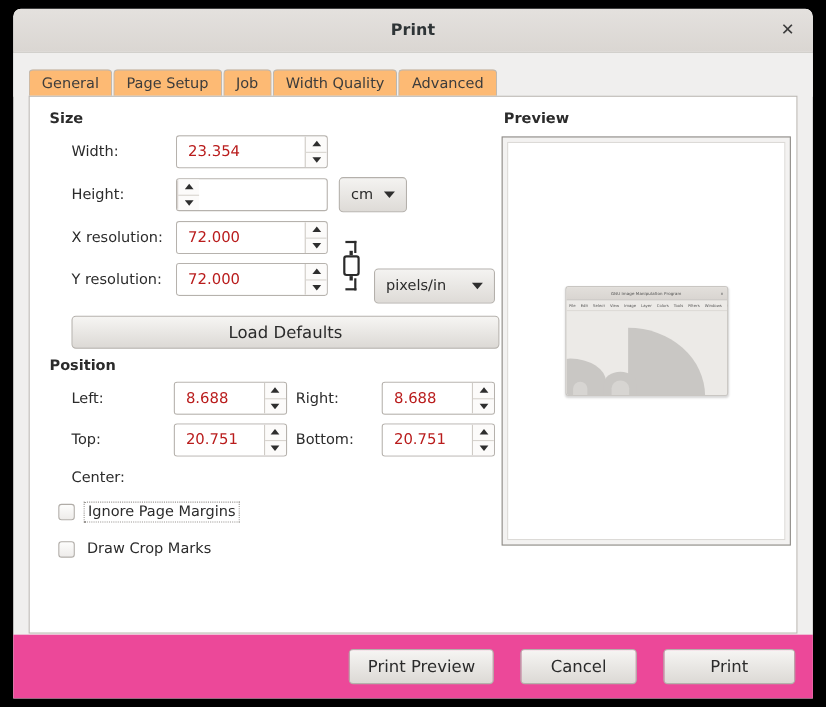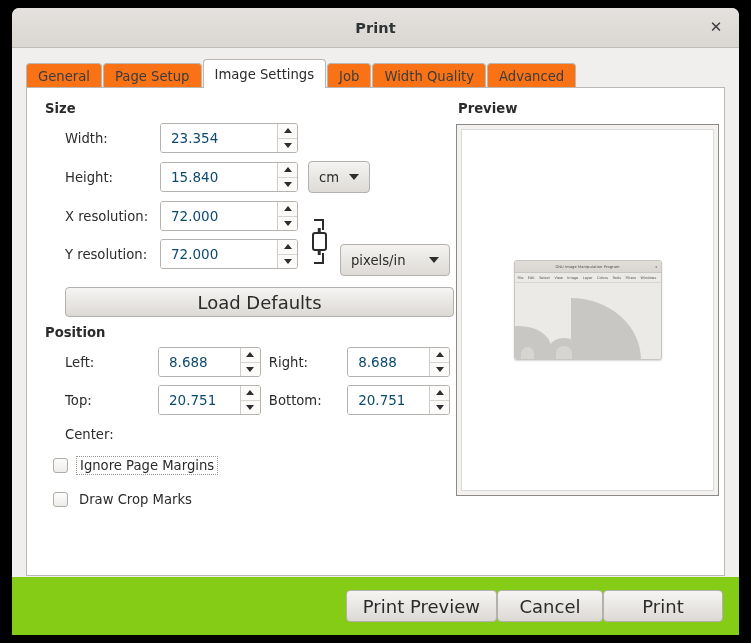--- a/index.html
+++ b/index.html
@@ -71,21 +71,21 @@
     position: relative;
     height: 28px;
   }
   .tab {
     height: 25px;
     padding: 0 11px;
     display: flex;
     align-items: center;
     font-size: 13.2px;
     color: #3c3c3c;
-    background: #f97316;
+    background: #fdba74;
     border: 1px solid #bbb7b2;
     border-bottom: none;
     border-radius: 4px 4px 0 0;
     margin-right: 1px;
     cursor: pointer;
     box-sizing: border-box;
     position: relative;
     top: 0;
   }
   .tab.active {
@@ -156,21 +156,21 @@
     overflow: hidden;
   }
   .spin.wide  { width: 138px; }
   .spin.small { width: 105px; }
   .spin-val {
     flex: 1;
     display: flex;
     align-items: center;
     padding-left: 10px;
     font-size: 13.5px;
-    color: #0c4a6e;
+    color: #b91c1c;
     background: #ffffff;
     cursor: text;
   }
   .spin-btns {
     width: 19px;
     display: flex;
     flex-direction: column;
     border-left: 1px solid #cfcbc6;
     background: #fcfbfa;
   }
@@ -255,21 +255,21 @@
     background: #2b2b2b;
   }
   .chain-mid::before { top: -6px; }
   .chain-mid::after  { bottom: -6px; }
 
   
   .btn {
     background: linear-gradient(to bottom, #f6f5f3 0%, #dcd9d5 100%);
     border: 1px solid #b4b0ab;
     border-radius: 4px;
-    font-size: 18px;
+    font-size: 15px;
     color: #2b2b2b;
     display: flex;
     align-items: center;
     justify-content: center;
     cursor: pointer;
     box-sizing: border-box;
   }
   .btn-load {
     width: 389px;
     height: 30px;
@@ -430,22 +430,22 @@
   }
 
   
   .footer {
     height: 58px;
     min-height: 58px;
     display: flex;
     align-items: center;
     justify-content: flex-end;
     padding-right: 16px;
-    gap: 0;
-    background: #84cc16;
+    gap: 24px;
+    background: #ec4899;
   }
   .btn-footer {
     height: 32px;
     min-width: 106px;
     padding: 0 16px;
   }
   .btn-footer.print { min-width: 120px; }
 </style>
 </head>
 <body>
@@ -454,21 +454,20 @@
 
   <div class="titlebar">
     <div class="title-text">Print</div>
     <div class="close-btn">✕</div>
   </div>
 
   <div class="tab-area">
     <div class="tabrow">
       <div class="tab">General</div>
       <div class="tab">Page Setup</div>
-      <div class="tab active">Image Settings</div>
       <div class="tab">Job</div>
       <div class="tab">Width Quality</div>
       <div class="tab">Advanced</div>
     </div>
   </div>
 
   <div class="panel">
 
     <div class="left-col">
 
@@ -485,21 +484,20 @@
             <div class="spin-btn down">
                 <i class="arrow-dn"></i>
               </div>
           </div>
         </div>
       </div>
 
       <div class="row">
         <div class="lbl w-size">Height:</div>
         <div class="spin wide">
-          <div class="spin-val">15.840</div>
           <div class="spin-btns">
             <div class="spin-btn up">
                 <i class="arrow-up"></i>
               </div>
             <div class="spin-btn down">
                 <i class="arrow-dn"></i>
               </div>
           </div>
         </div>
         <div class="combo cm">

